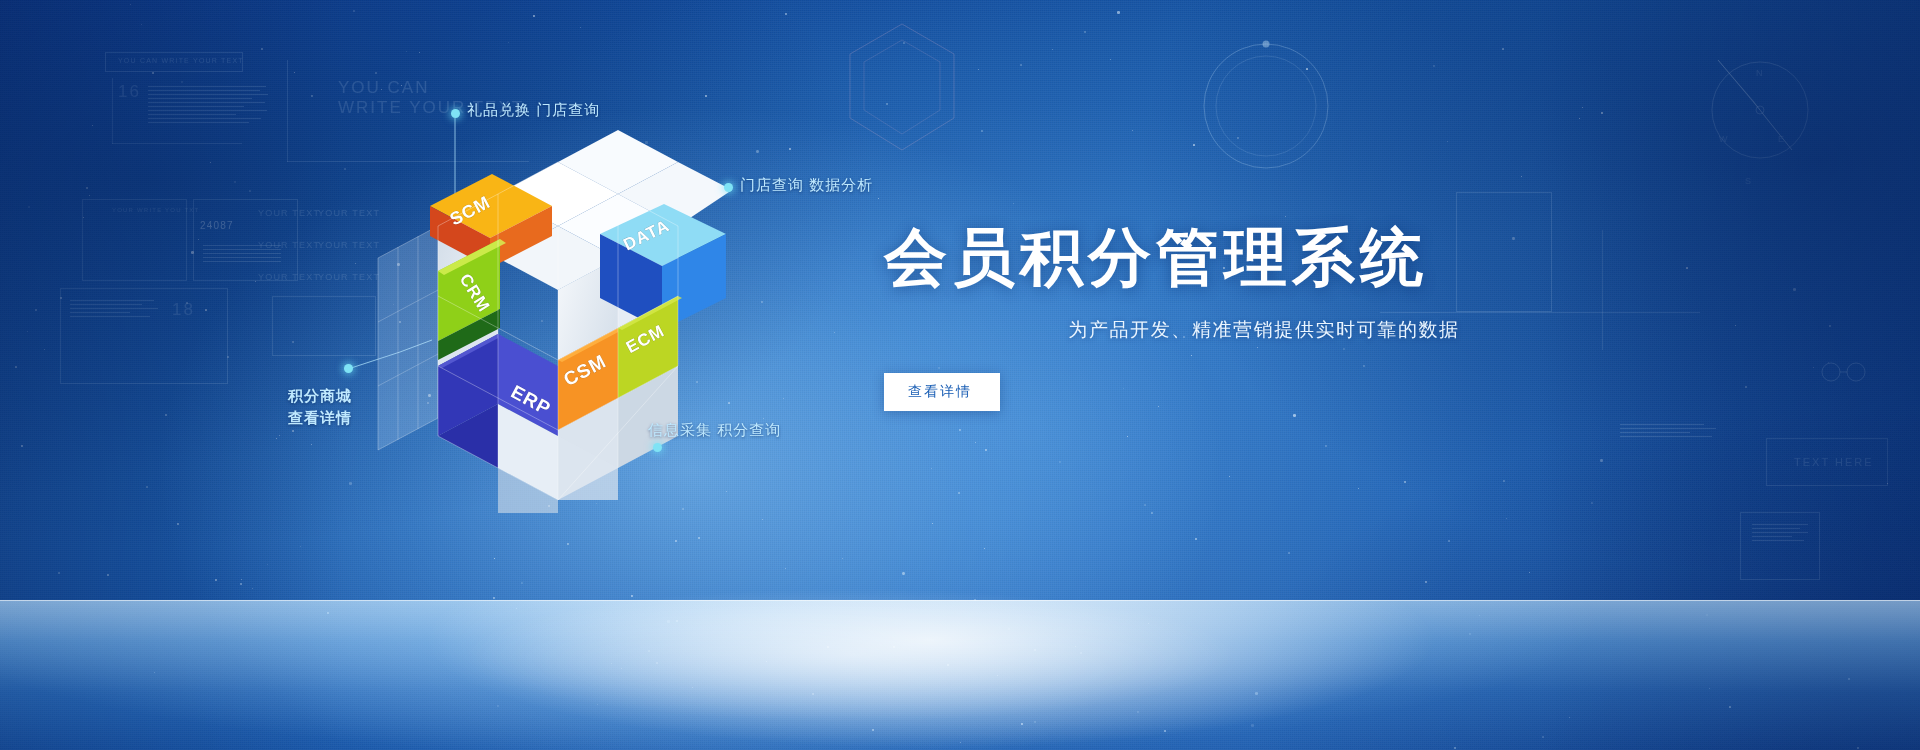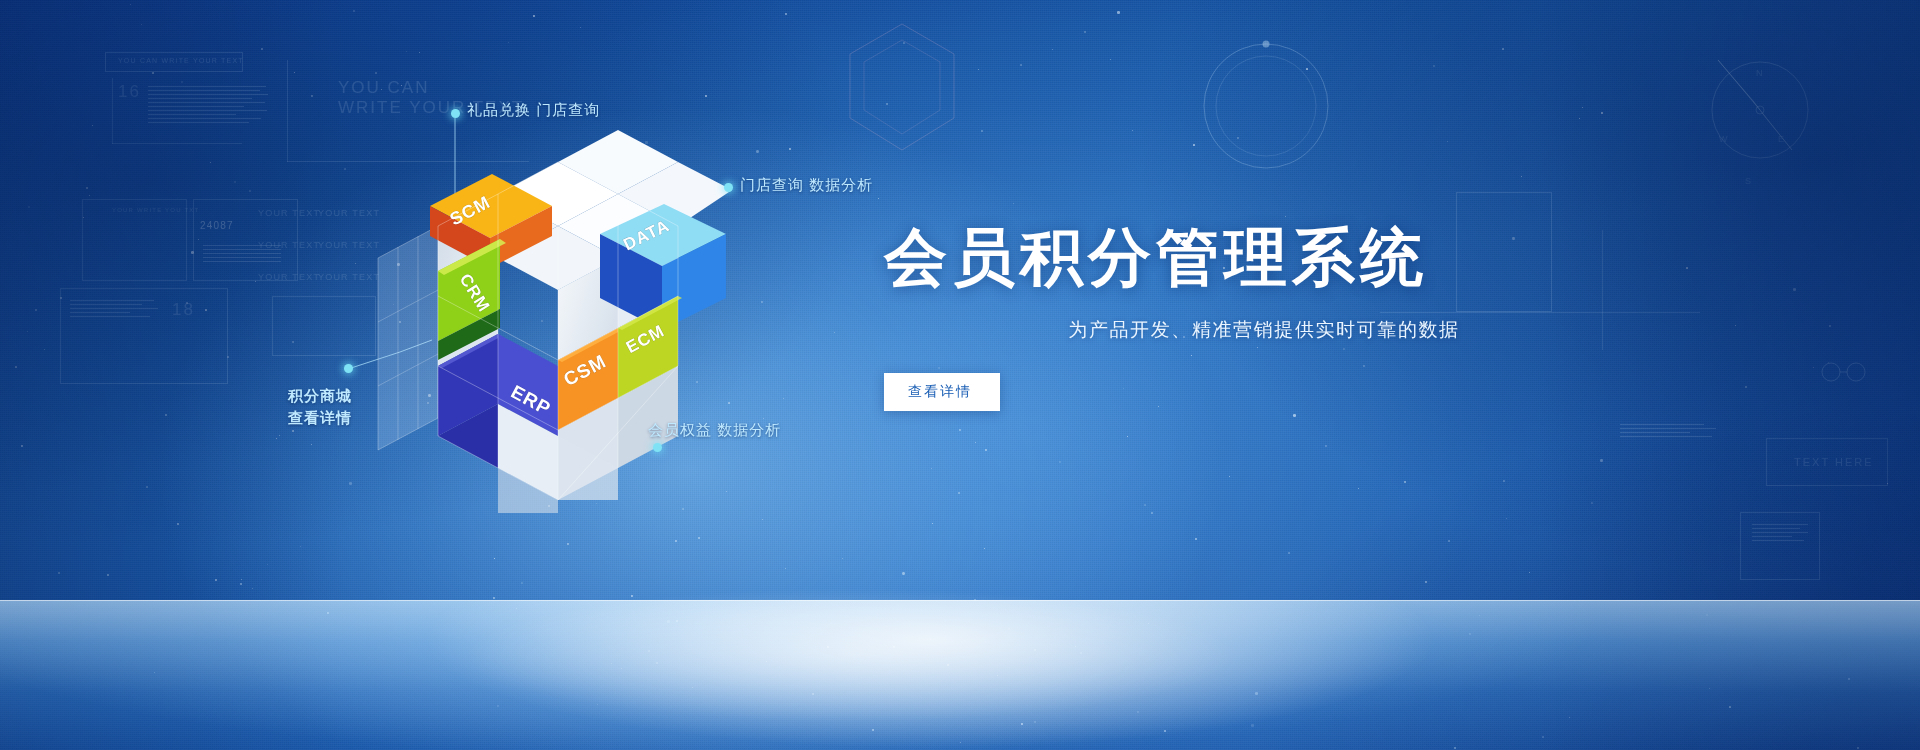--- a/index.html
+++ b/index.html
@@ -531,21 +531,21 @@
   <span class="dot" style="left:724px;top:183px;"></span>
   <div class="callout" style="left:740px;top:176px;">门店查询 数据分析</div>
 
   <span class="dot" style="left:344px;top:364px;"></span>
   <div class="callout" style="left:288px;top:385px;text-align:center;line-height:1.45;">
     <b>积分商城</b><br>
     <b>查看详情</b>
   </div>
 
   <span class="dot" style="left:653px;top:443px;"></span>
-  <div class="callout" style="left:648px;top:421px;">会员权益 数据分析</div>
+  <div class="callout" style="left:648px;top:421px;">信息采集 积分查询</div>
 
   <div class="copy">
     <h1 class="title">会员积分管理系统</h1>
     <p class="subtitle">为产品开发、精准营销提供实时可靠的数据</p>
     <button class="cta">查看详情</button>
   </div>
 
 </div>
 
 </body></html>

